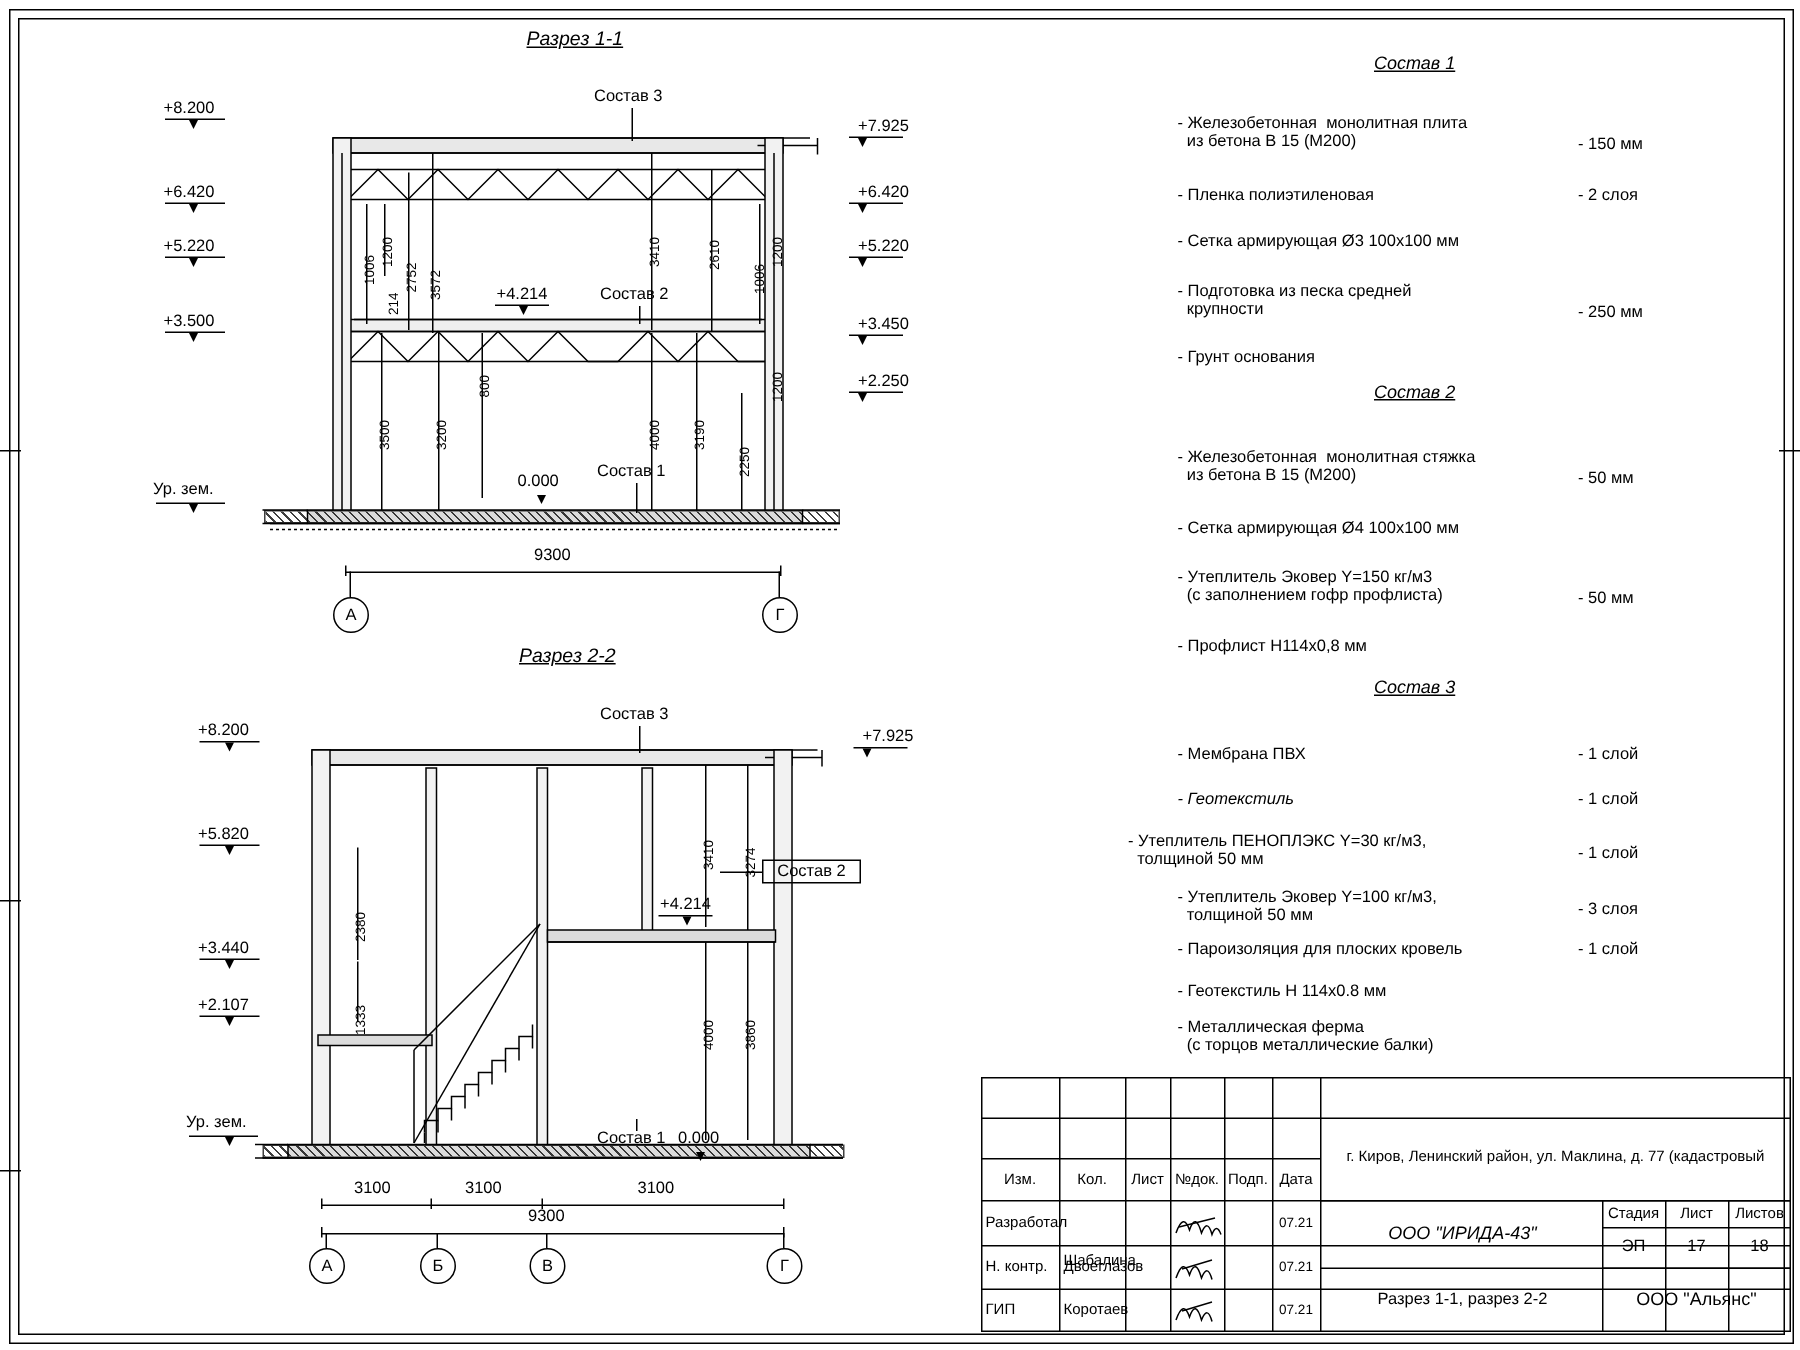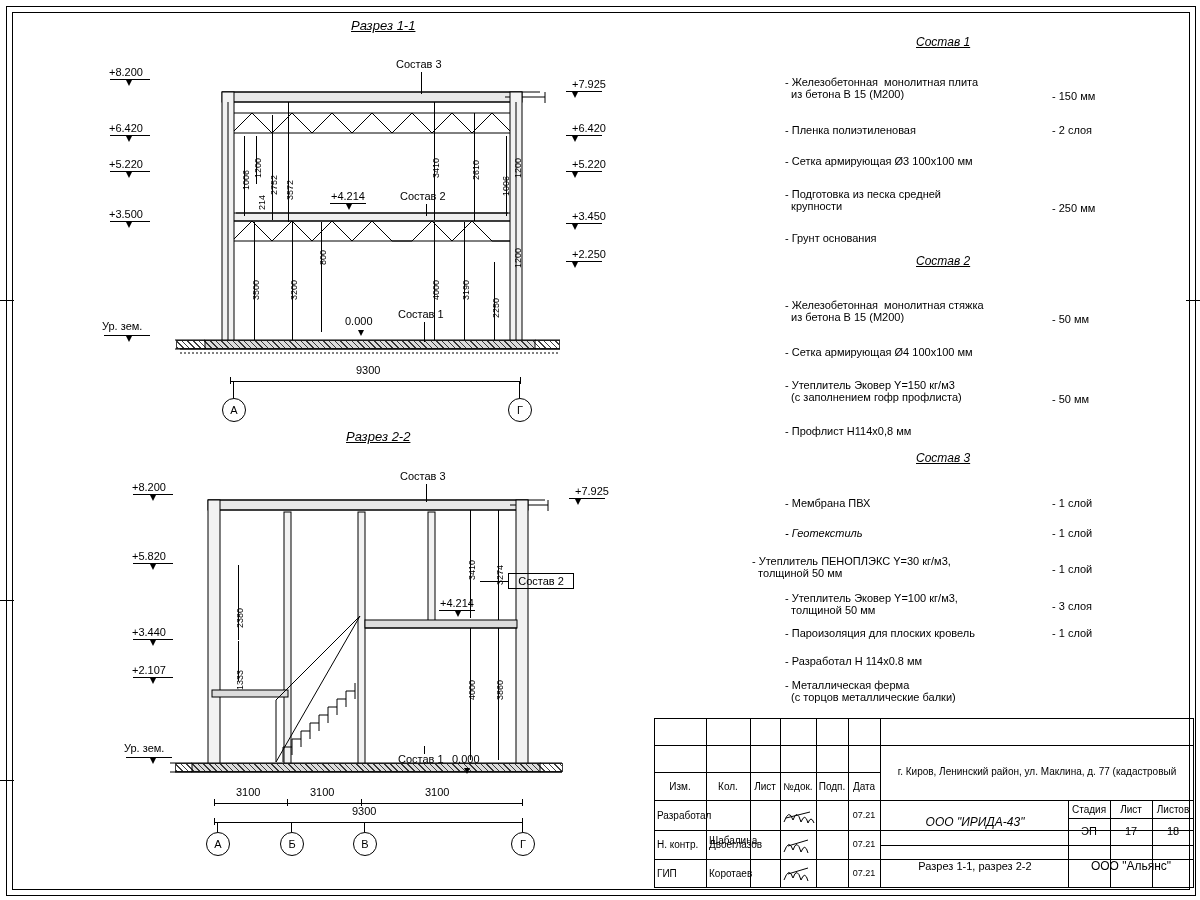--- a/index.html
+++ b/index.html
@@ -317,21 +317,21 @@
     <div class="spec-row" style="left:785px;top:527px;font-style:italic;">- Геотекстиль</div>
     <div class="spec-row" style="left:1052px;top:527px;">- 1 слой</div>
     <div class="spec-row" style="left:752px;top:555px;">- Утеплитель ПЕНОПЛЭКС Y=30 кг/м3,
   толщиной 50 мм</div>
     <div class="spec-row" style="left:1052px;top:563px;">- 1 слой</div>
     <div class="spec-row" style="left:785px;top:592px;">- Утеплитель Эковер Y=100 кг/м3,
   толщиной 50 мм</div>
     <div class="spec-row" style="left:1052px;top:600px;">- 3 слоя</div>
     <div class="spec-row" style="left:785px;top:627px;">- Пароизоляция для плоских кровель</div>
     <div class="spec-row" style="left:1052px;top:627px;">- 1 слой</div>
-    <div class="spec-row" style="left:785px;top:655px;">- Разработал Н 114х0.8 мм</div>
+    <div class="spec-row" style="left:785px;top:655px;">- Геотекстиль Н 114х0.8 мм</div>
     <div class="spec-row" style="left:785px;top:679px;">- Металлическая ферма
   (с торцов металлические балки)</div>
   </div>
 
   <div class="tb" style="left:654px;top:718px;width:540px;height:170px;"></div>
 
   <div class="ln hl" style="left:654px;top:745px;width:540px;"></div>
 
   <div class="ln hl" style="left:880px;top:800px;width:314px;"></div>
   <div class="cell" style="left:882px;top:763px;width:310px;height:16px;font-size:10px;">г. Киров, Ленинский район, ул. Маклина, д. 77 (кадастровый</div>

